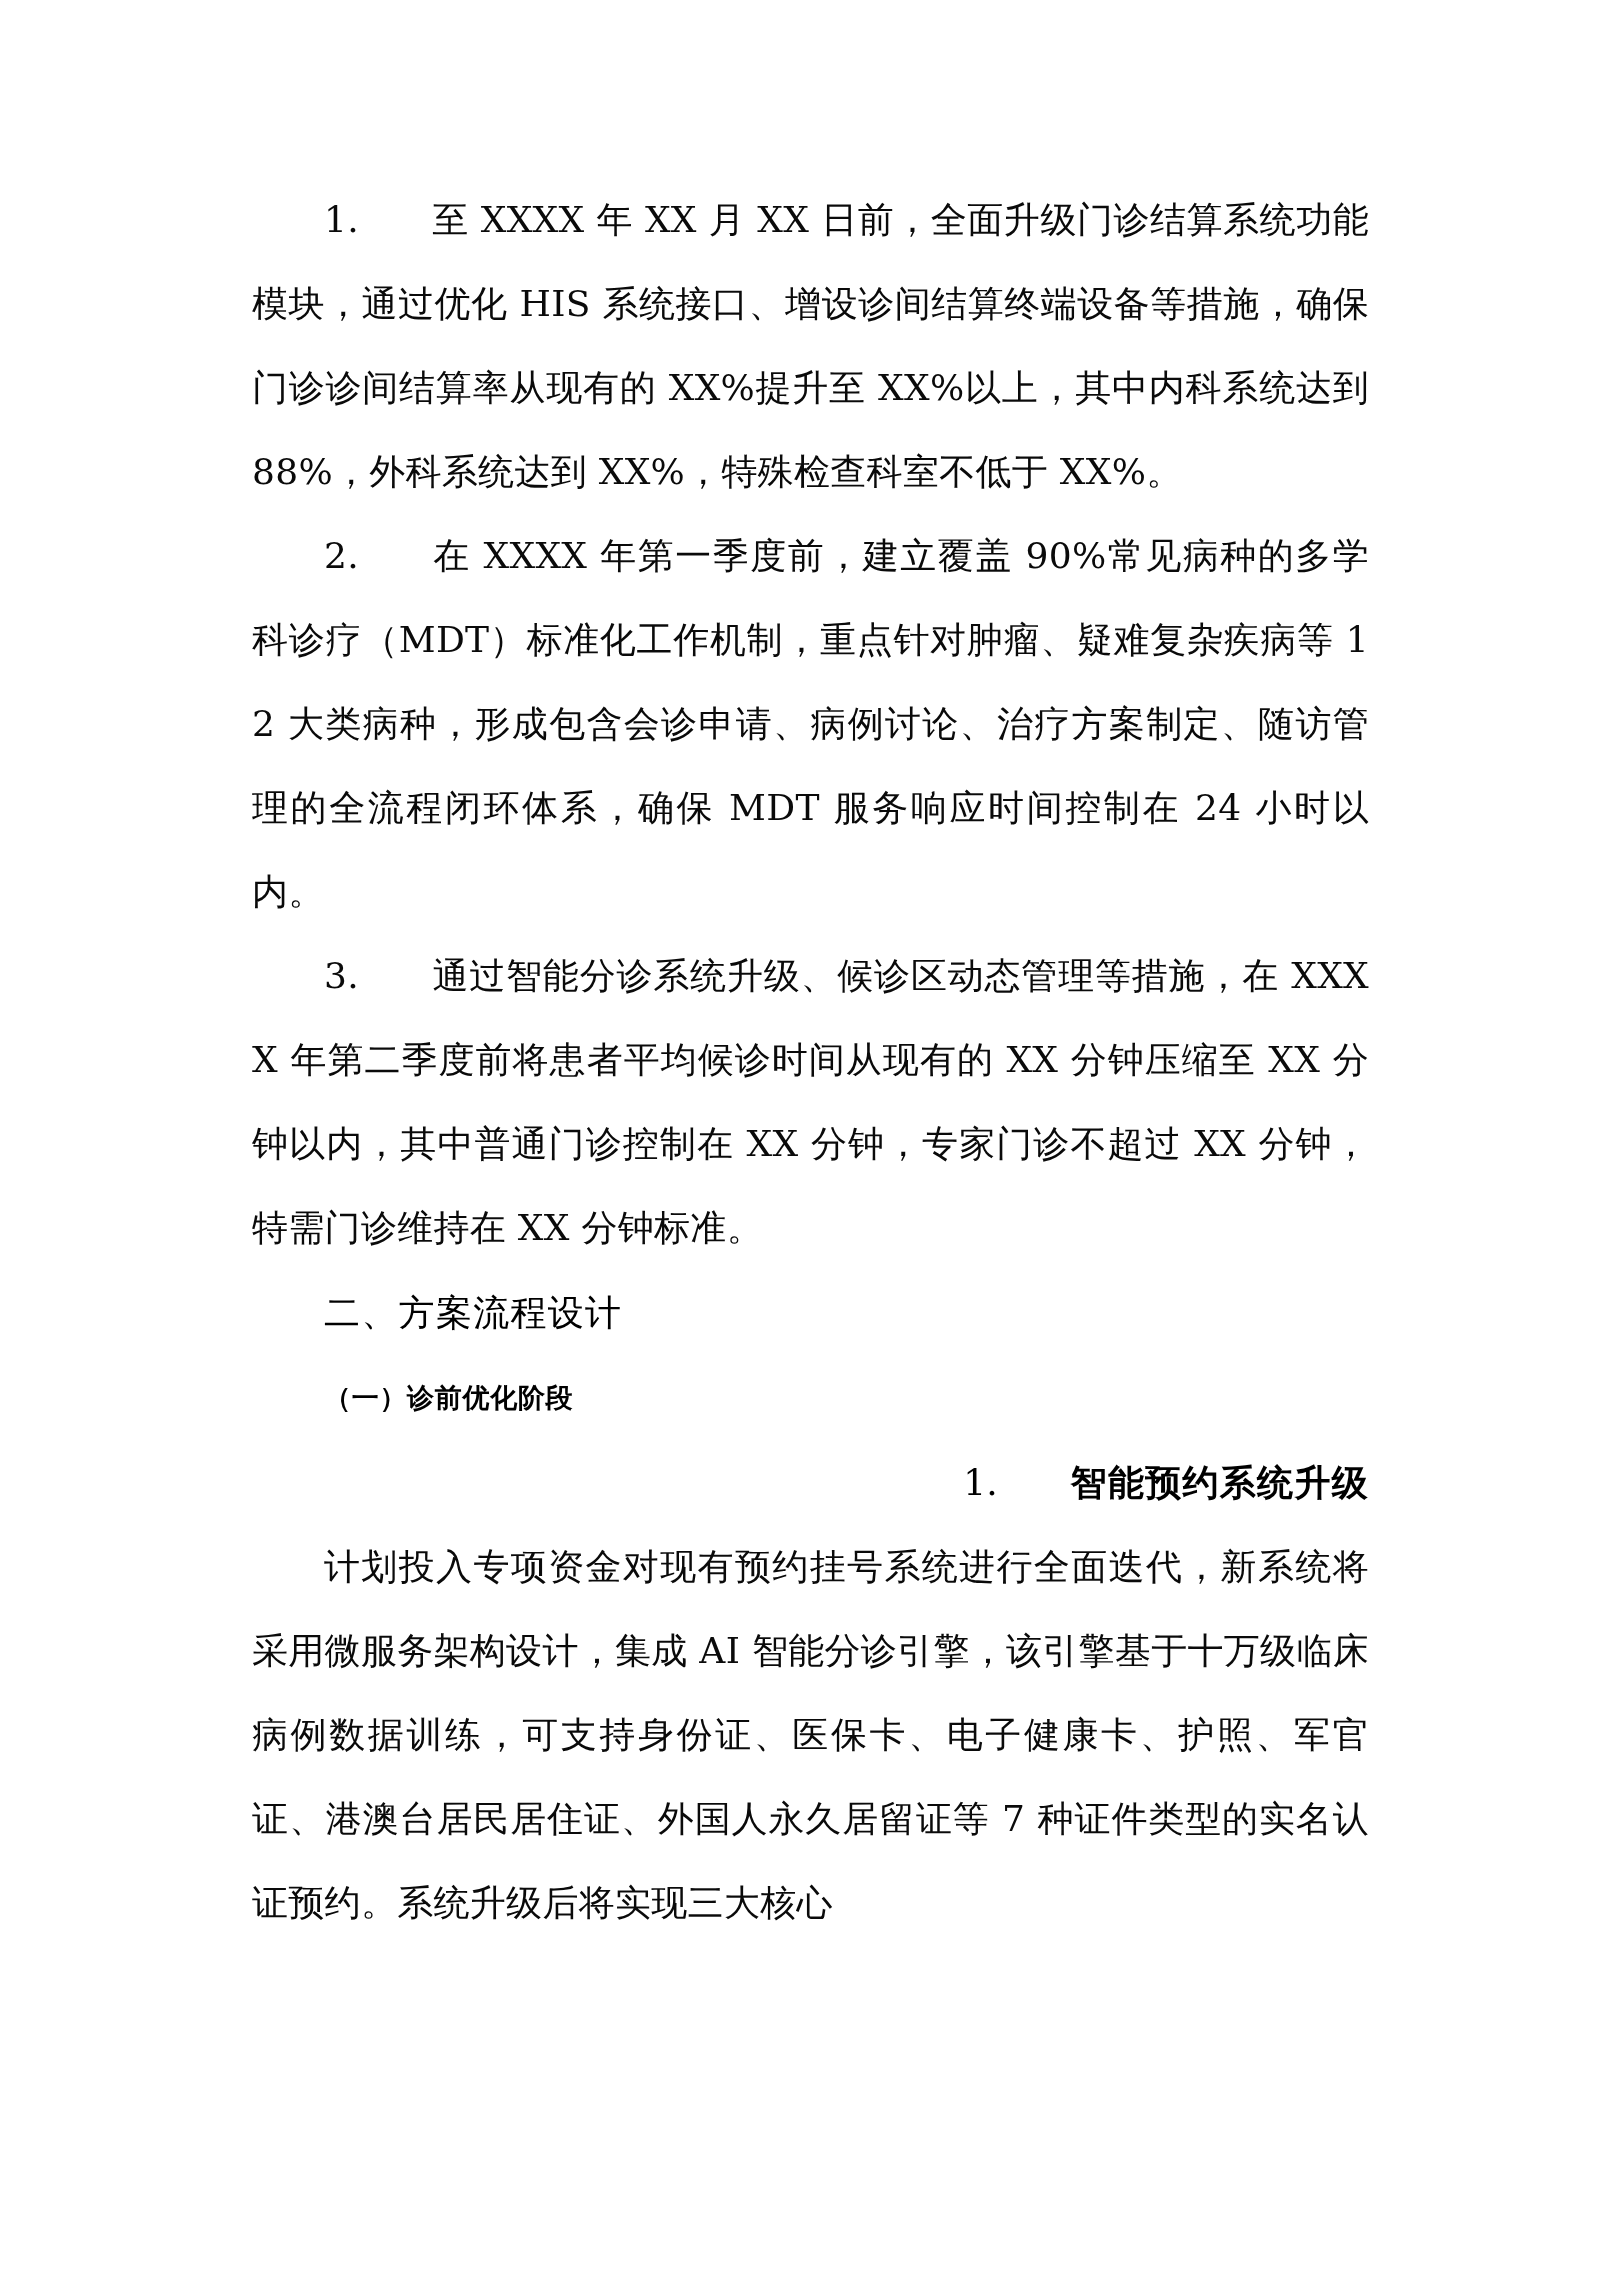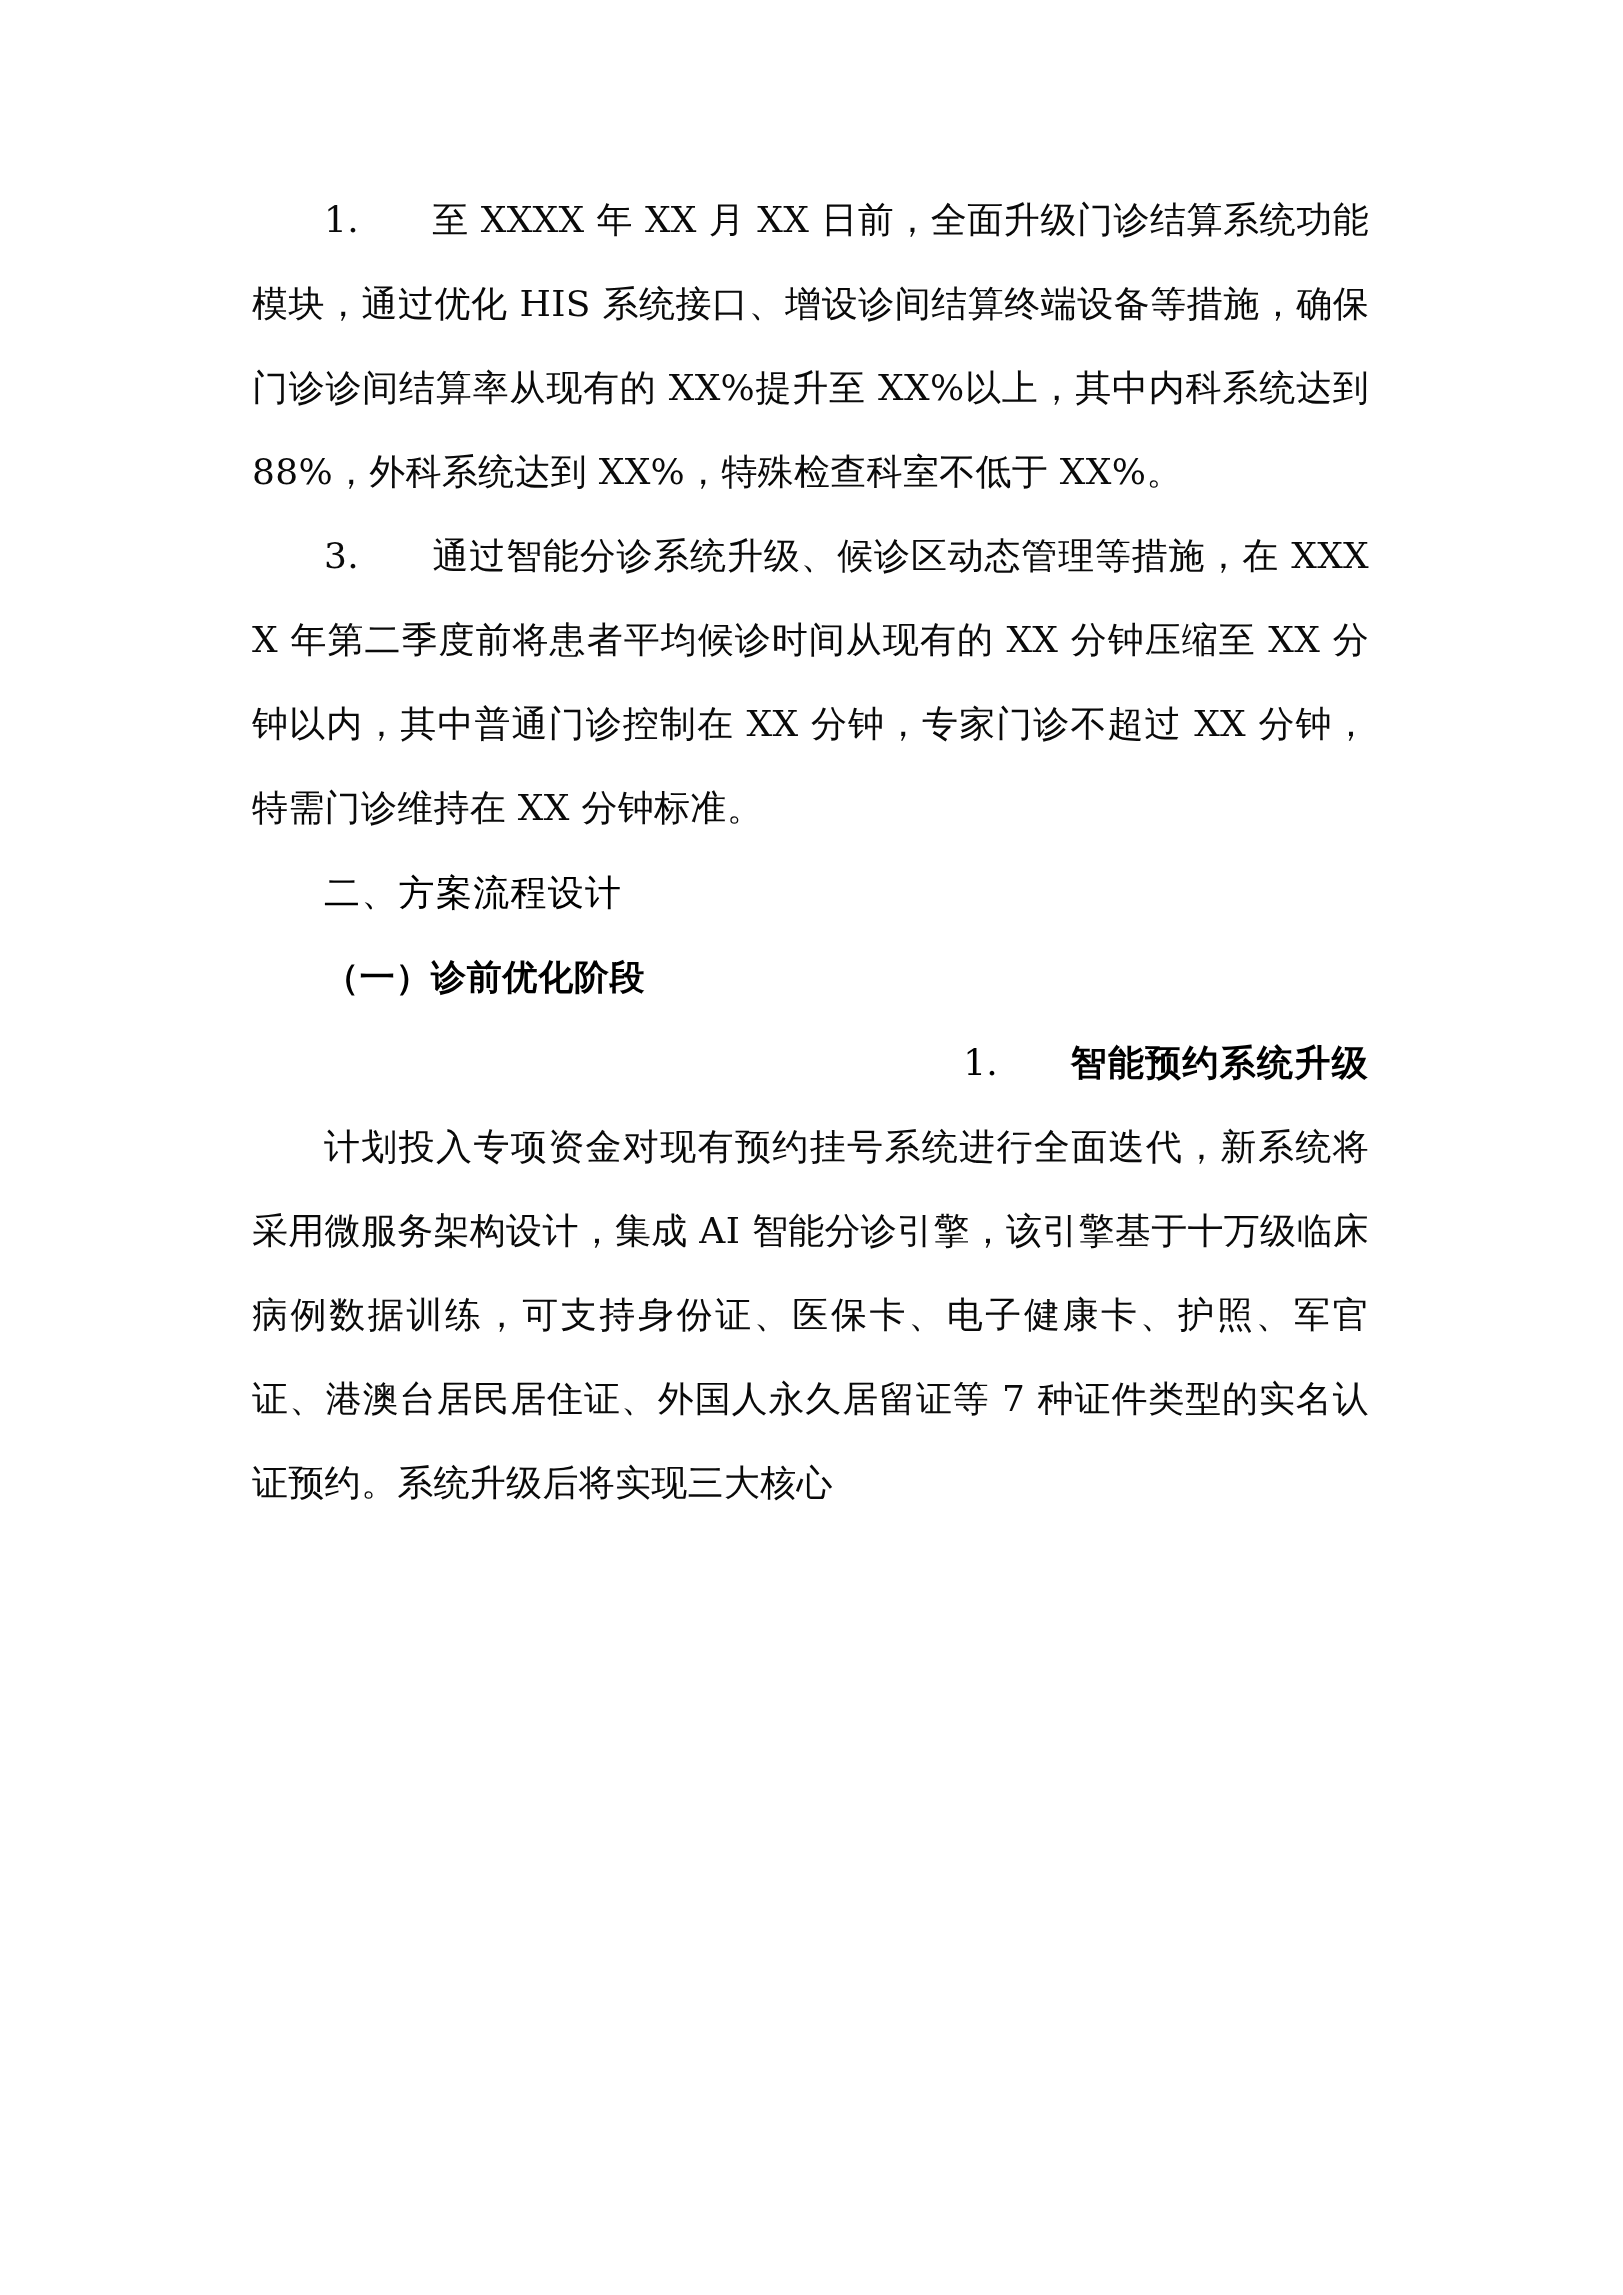--- a/index.html
+++ b/index.html
@@ -67,21 +67,21 @@
     font-size: 36px;
     font-weight: normal;
     line-height: 85px;
     letter-spacing: 1.3px;
     margin: 0;
     text-indent: 72px;
     color: #000000;
   }
   .h-sub {
     font-family: "DejaVu Sans", "Liberation Sans", sans-serif;
-    font-size: 35px;
+    font-size: 27px;
     font-weight: bold;
     line-height: 85px;
     letter-spacing: 0.7px;
     margin: 0;
     text-indent: 72px;
     color: #000000;
   }
   .h-item {
     font-size: 36px;
     line-height: 85px;
@@ -101,20 +101,21 @@
   }
 </style>
 </head>
 <body>
 
 <div class="page">
   <div class="content">
 
     <p class="para para-indent"><span class="num">1.</span><span class="tabgap"></span><span>至 XXXX 年 XX 月 XX 日前，全面升级门诊结算系统功能模块，通过优化 HIS 系统接口、增设诊间结算终端设备等措施，确保门诊诊间结算率从现有的 XX%提升至 XX%以上，其中内科系统达到 88%，外科系统达到 XX%，特殊检查科室不低于 XX%。</span></p>
 
+    <p class="para para-indent"><span class="num">2.</span><span class="tabgap"></span><span>在 XXXX 年第一季度前，建立覆盖 90%常见病种的多学科诊疗（MDT）标准化工作机制，重点针对肿瘤、疑难复杂疾病等 12 大类病种，形成包含会诊申请、病例讨论、治疗方案制定、随访管理的全流程闭环体系，确保 MDT 服务响应时间控制在 24 小时以内。</span></p>
 
     <p class="para para-indent"><span class="num">3.</span><span class="tabgap"></span><span>通过智能分诊系统升级、候诊区动态管理等措施，在 XXXX 年第二季度前将患者平均候诊时间从现有的 XX 分钟压缩至 XX 分钟以内，其中普通门诊控制在 XX 分钟，专家门诊不超过 XX 分钟，特需门诊维持在 XX 分钟标准。</span></p>
 
     <p class="h-sec">二、方案流程设计</p>
 
     <p class="h-sub">（一）诊前优化阶段</p>
 
     <p class="h-item"><span class="h-item-num">1.</span><span class="tabgap"></span><span class="h-item-text">智能预约系统升级</span></p>
 
     <p class="para para-indent">计划投入专项资金对现有预约挂号系统进行全面迭代，新系统将采用微服务架构设计，集成 AI 智能分诊引擎，该引擎基于十万级临床病例数据训练，可支持身份证、医保卡、电子健康卡、护照、军官证、港澳台居民居住证、外国人永久居留证等 7 种证件类型的实名认证预约。系统升级后将实现三大核心</p>

